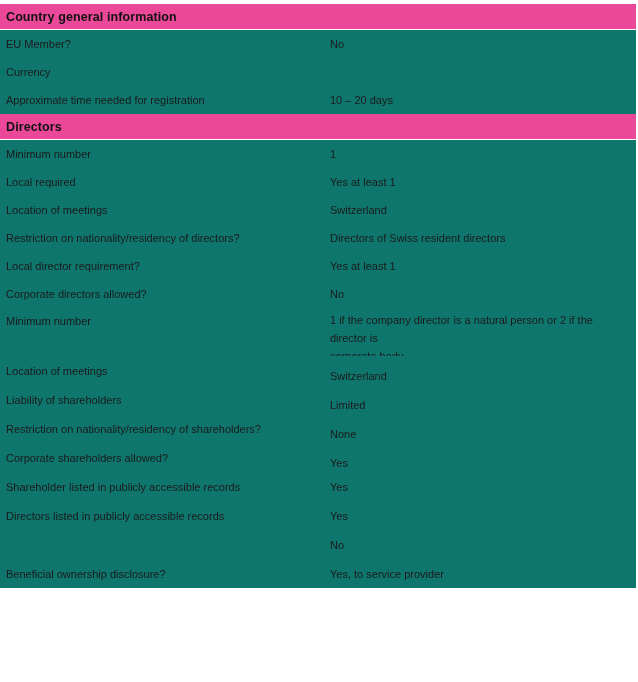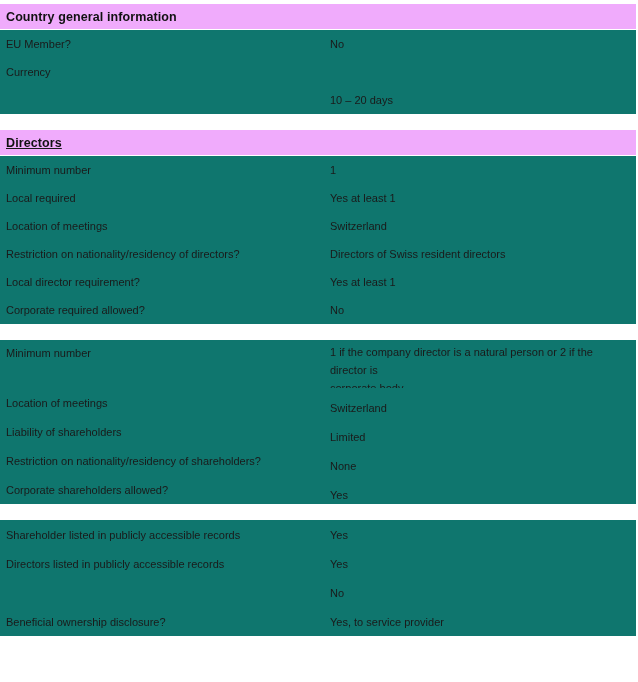--- a/index.html
+++ b/index.html
@@ -4,25 +4,25 @@
 <style>
   html,body{margin:0;padding:0;}
   body{
     width:638px;height:682px;overflow:hidden;
     background:#ffffff;
     font-family:"Liberation Sans","DejaVu Sans",sans-serif;
     color:#1a1a1a;
   }
   .page{padding-top:4px;}
   .section{width:636px;}
-  .section + .section{margin-top:16px;text-decoration:underline;}
+  .section + .section{}
   .section-header{
     box-sizing:border-box;
     height:26px;
-    background:#f0abfc;
+    background:#ec4899;
     border-bottom:1px solid #ffffff;
     display:flex;align-items:center;
     padding-left:6px;
   }
   .section-title{
     font-size:12.5px;font-weight:bold;color:#111111;
     letter-spacing:0.1px;
   }
   .s-row{
     position:relative;
@@ -55,20 +55,21 @@
       <span class="section-title">Country general information</span>
     </div>
     <div class="s-row">
       <span class="lbl">EU Member?</span>
       <span class="val">No</span>
     </div>
     <div class="s-row">
       <span class="lbl">Currency</span>
     </div>
     <div class="s-row">
+      <span class="lbl">Approximate time needed for registration</span>
       <span class="val">10 – 20 days</span>
     </div>
   </div>
 
   <div class="section">
     <div class="section-header">
       <span class="section-title">Directors</span>
     </div>
     <div class="s-row">
       <span class="lbl">Minimum number</span>
@@ -84,21 +85,21 @@
     </div>
     <div class="s-row">
       <span class="lbl">Restriction on nationality/residency of directors?</span>
       <span class="val">Directors of Swiss resident directors</span>
     </div>
     <div class="s-row">
       <span class="lbl">Local director requirement?</span>
       <span class="val">Yes at least 1</span>
     </div>
     <div class="s-row">
-      <span class="lbl">Corporate required allowed?</span>
+      <span class="lbl">Corporate directors allowed?</span>
       <span class="val">No</span>
     </div>
   </div>
 
   <div class="section">
     <div class="s-row row-tall">
       <span class="lbl">Minimum number</span>
       <span class="val">1 if the company director is a natural person or 2 if the director is
 corporate body</span>
     </div>

